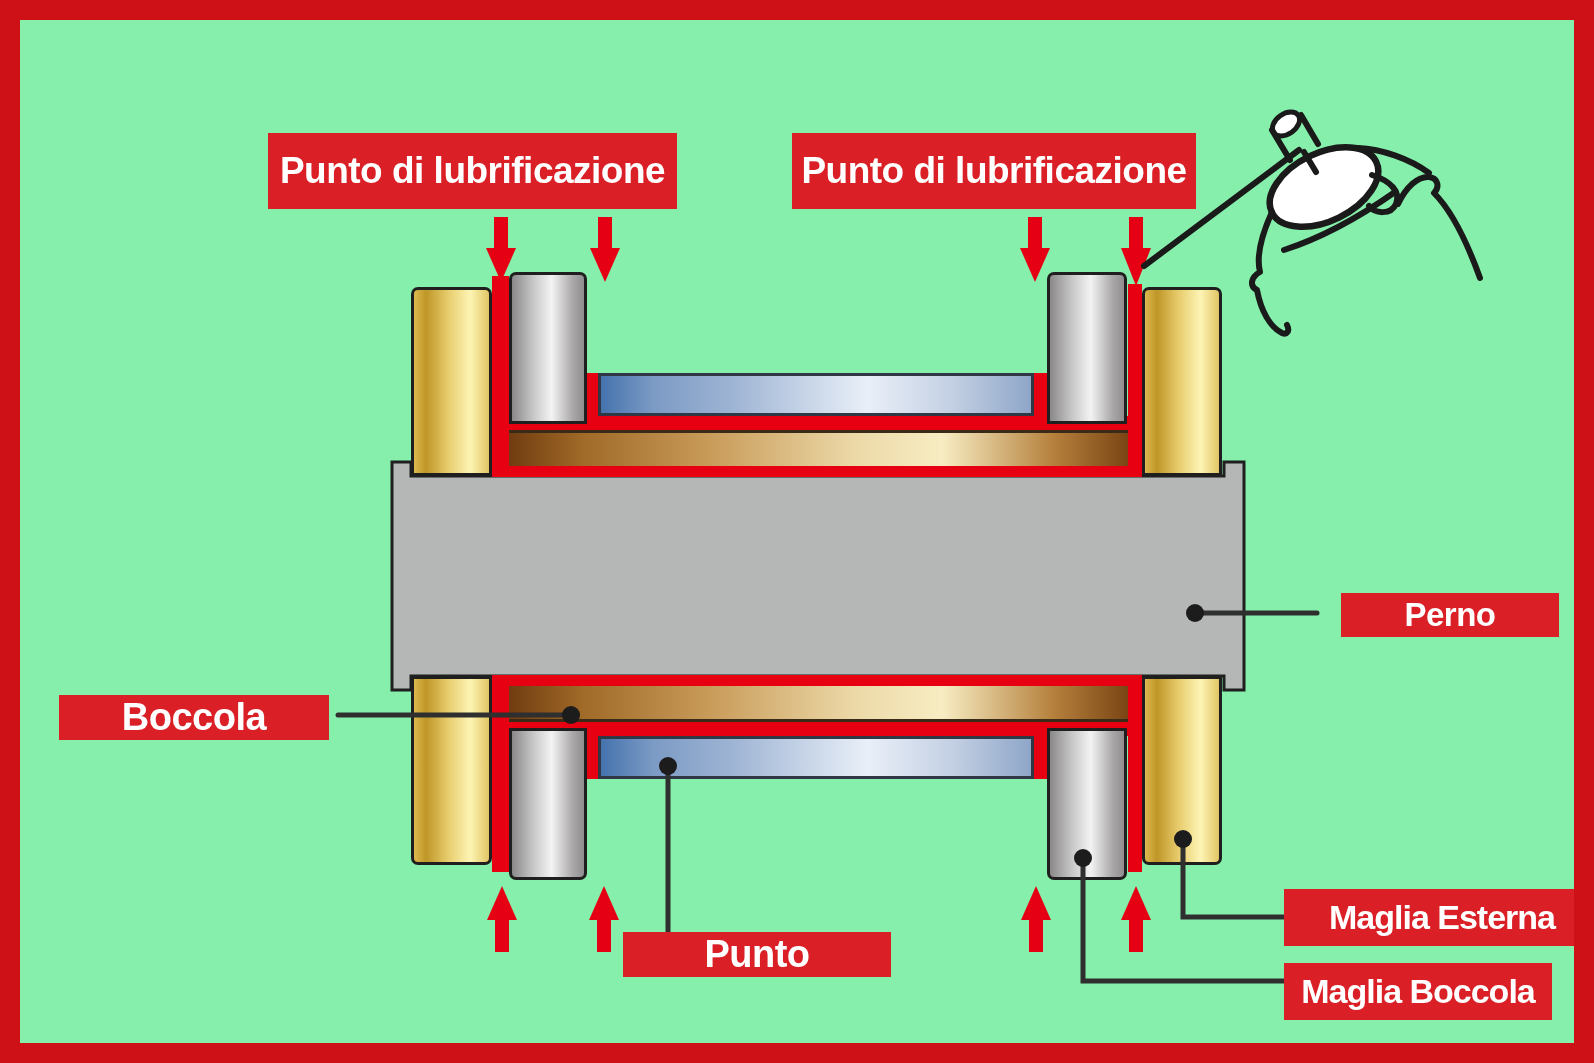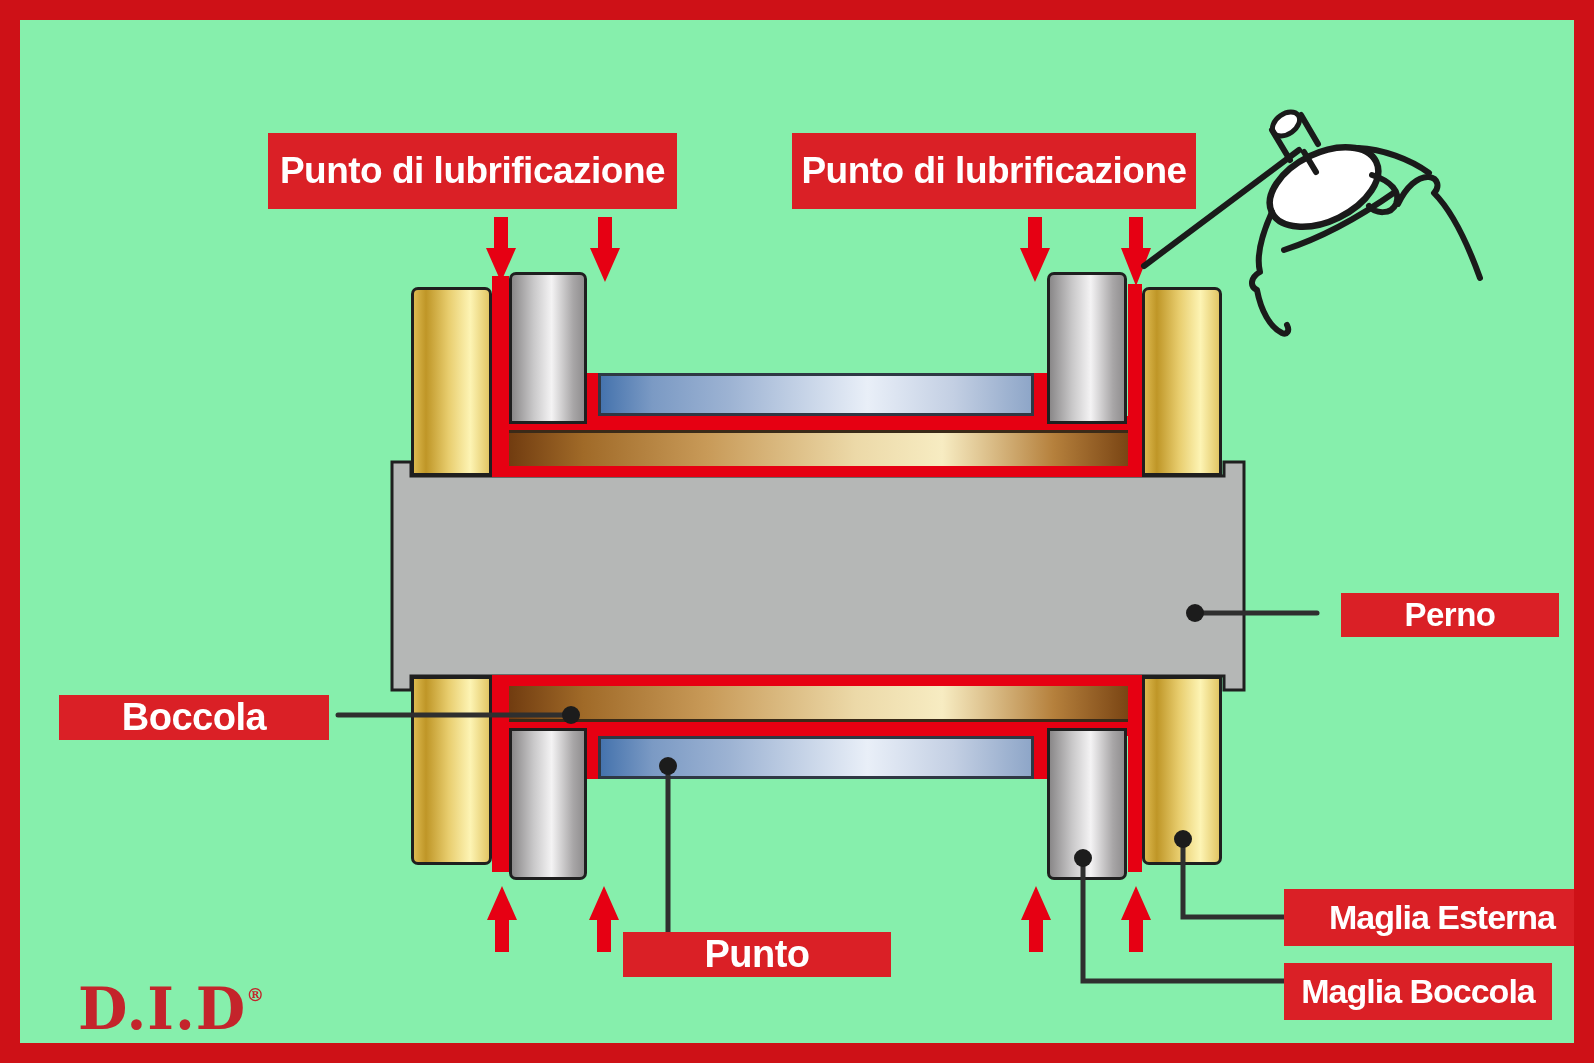--- a/index.html
+++ b/index.html
@@ -184,15 +184,14 @@
   </svg>
 
   <div class="label" id="label-lube-left">Punto di lubrificazione</div>
   <div class="label" id="label-lube-right">Punto di lubrificazione</div>
   <div class="label" id="label-perno">Perno</div>
   <div class="label" id="label-boccola">Boccola</div>
   <div class="label" id="label-rullo">Punto</div>
   <div class="label" id="label-esterna">Maglia Esterna</div>
   <div class="label" id="label-interna">Maglia Boccola</div>
 
-  <div id="logo"><span>D.I.D</span><span class="reg">®</span></div>
 
 </div>
 
 </body></html>

